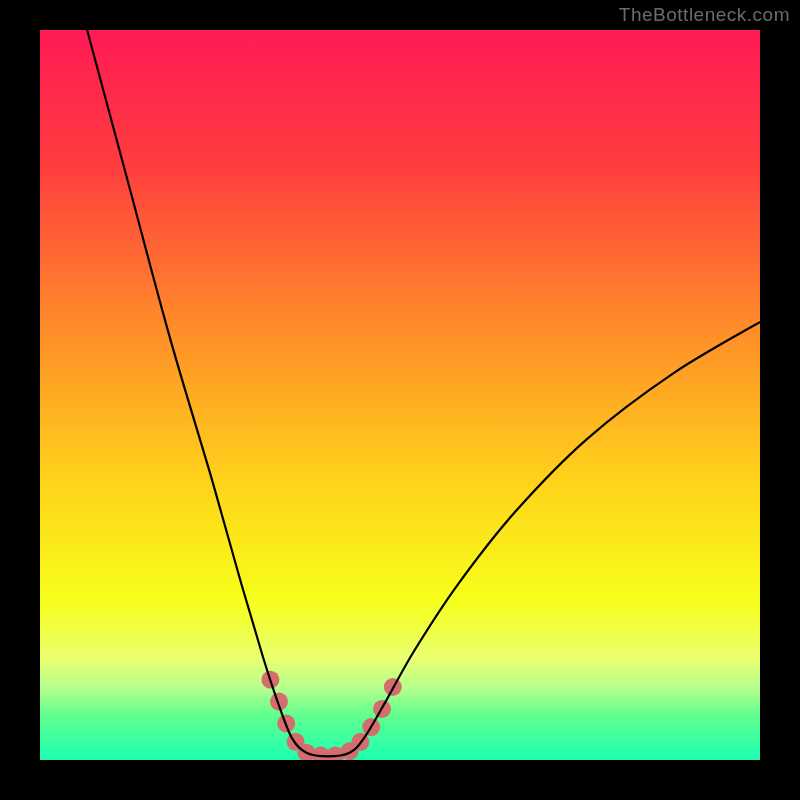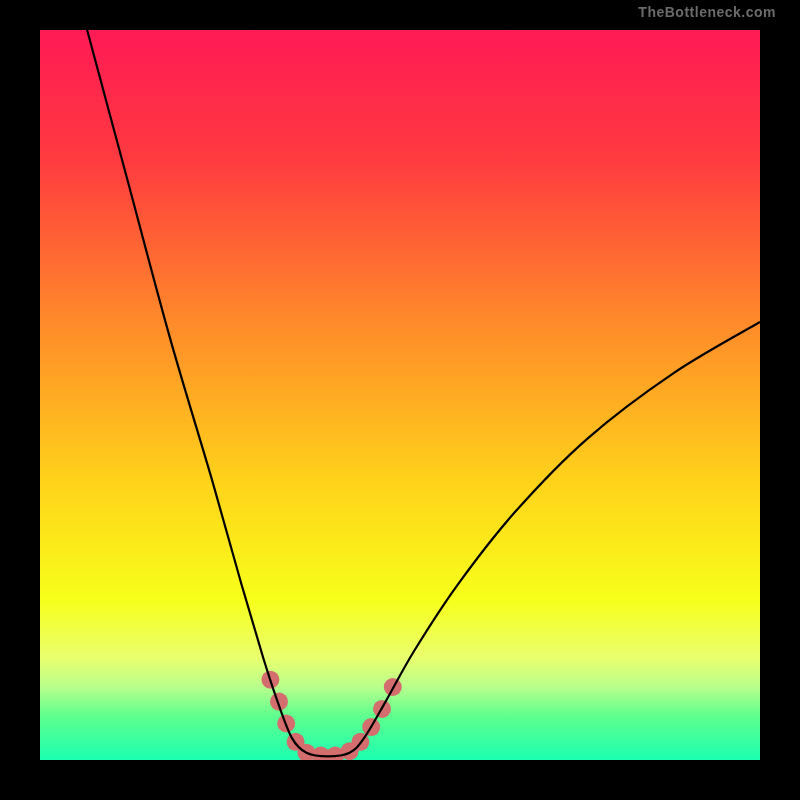--- a/index.html
+++ b/index.html
@@ -15,24 +15,24 @@
     position: absolute;
     left: 0;
     top: 0;
     width: 800px;
     height: 800px;
     background: #000;
   }
   .watermark {
     position: absolute;
     top: 4px;
-    right: 24px;
+    right: 10px;
     color: #6b6b6b;
-    font-size: 14px;
-    font-weight: 700;
+    font-size: 19px;
+    font-weight: 400;
     letter-spacing: 0.5px;
   }
   .plot {
     position: absolute;
     left: 40px;
     top: 30px;
     width: 720px;
     height: 730px;
   }
   .plot svg {

